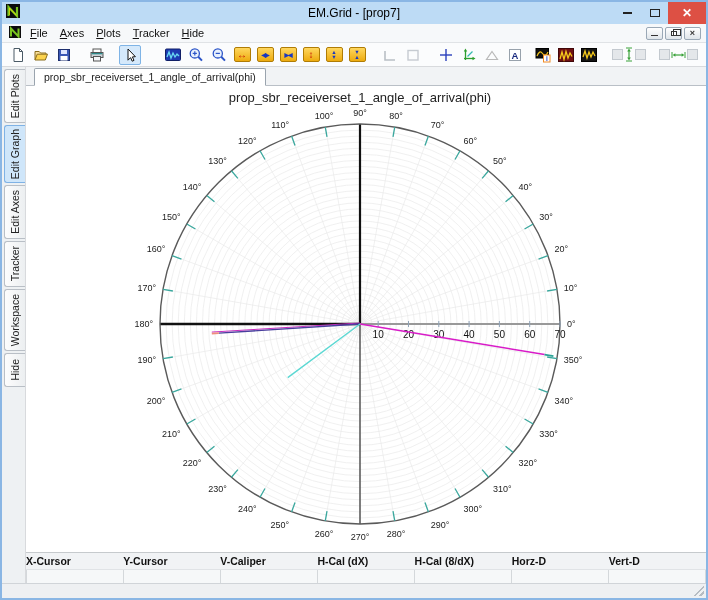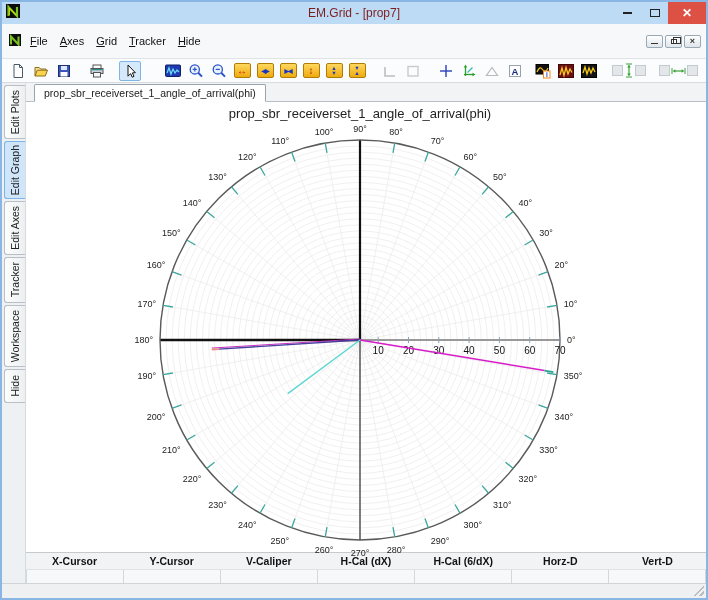--- a/index.html
+++ b/index.html
@@ -5,29 +5,29 @@
   * { box-sizing: border-box; margin: 0; padding: 0; }
   html,body { width:708px; height:600px; }
   body { font-family:"Liberation Sans", sans-serif; background:#e8e8e8; overflow:hidden; }
 
   .window { width:708px; height:600px; border:2px solid #8ab6e4; box-shadow: inset 0 0 0 1px #d9e9f9;
             background:#f0f0f0; display:flex; flex-direction:column; }
 
   
   .titlebar { flex:0 0 22px; background:#bddbf5; display:flex; align-items:center; position:relative; }
   .app-icon { margin-left:4px; flex:0 0 auto; }
-  .title-text { position:absolute; left:0; right:0; text-align:center; font-size:12px; color:#7f1d1d; pointer-events:none; }
+  .title-text { position:absolute; left:0; right:0; text-align:center; font-size:12px; color:#000000; pointer-events:none; }
   .tb-controls { margin-left:auto; display:flex; height:100%; }
   .cap-btn { width:27px; display:flex; align-items:center; justify-content:center; }
   .glyph-min { width:9px; height:2px; background:#222; }
   .glyph-max { width:10px; height:8px; border:1.5px solid #222; background:transparent; }
   .cap-close { width:38px; background:#dd5044; color:#fff; font-size:12px; font-weight:bold; }
 
   
-  .menubar { flex:0 0 17px; background:#f6f8fa; border-bottom:1px solid #e0e3e6; display:flex; align-items:center; padding:8px 3px; }
+  .menubar { flex:0 0 17px; background:#f6f8fa; border-bottom:1px solid #e0e3e6; display:flex; align-items:center; padding:0 3px; }
   .menu-item { display:inline-block; padding:1px 6px; font-size:11px; color:#111; }
   .menu-item::first-letter { text-decoration:underline; }
   .mdi-controls { margin-left:auto; display:flex; gap:2px; padding-right:2px; }
   .sm-btn { width:17px; height:13px; border:1px solid #9aa8b6; background:linear-gradient(#ffffff,#dfe5ea);
             display:flex; align-items:center; justify-content:center; border-radius:2px; color:#333; }
   .g-minbar { width:7px; height:1.5px; background:#333; margin-top:5px; }
   .g-restore { width:6px; height:5px; border:1px solid #333; background:#fff; position:relative; }
   .g-restore::before { content:""; position:absolute; left:1.5px; top:-3px; width:6px; height:5px; border:1px solid #333; }
   .g-x { font-size:9px; line-height:1; color:#333; font-weight:bold; }
 
@@ -57,21 +57,21 @@
   .doc-tabrow { flex:0 0 19px; background:#f1f3f5; border-bottom:1px solid #b9bfc6; display:flex; align-items:flex-end; padding-left:8px; }
   .doc-tab { height:18px; margin-bottom:-1px; background:#fff; border:1px solid #9aa4ae; border-bottom:1px solid #fff;
              border-radius:2px 2px 0 0; padding:0 9px; font-size:10.5px; display:flex; align-items:center; color:#222; }
   .canvas { flex:1; position:relative; background:#fff; }
   .canvas svg { position:absolute; left:0; top:0; }
   svg text { font-family:"Liberation Sans", sans-serif; }
 
   
   .tracker { flex:0 0 31px; border-top:1px solid #c6cacd; background:#f1f3f5; display:flex; flex-direction:column; }
   .tr-head { height:16px; display:flex; align-items:center; }
-  .tr-head .cell { flex:1; text-align:center; font-size:10.5px; font-weight:bold; color:#111; }
+  .tr-head .cell { flex:1; text-align:left; font-size:10.5px; font-weight:bold; color:#111; }
   .tr-vals { flex:1; display:flex; border-top:1px solid #e0e3e6; }
   .tr-vals .cell { flex:1; border-right:1px solid #d4d8db; background:#f6f8f9; font-size:10px; }
   .tr-vals .cell:first-child { border-left:1px solid #d4d8db; }
 
   
   .statusbar { flex:0 0 15px; background:#eef0f2; border-top:1px solid #d0d4d8; position:relative; }
   .grip { position:absolute; right:2px; bottom:2px; width:11px; height:11px;
           background:repeating-linear-gradient(135deg,#b6bcc2 0 1.5px,transparent 1.5px 4px);
           clip-path:polygon(100% 0,100% 100%,0 100%); }
 </style>
@@ -104,21 +104,21 @@
 
   <div class="menubar">
     <span class="app-icon" style="margin-right:3px">
       <svg width="12" height="12">
           <rect width="12" height="12" fill="#0c0c0c"></rect>
           <path d="M2 10.5 L2 2.5 L9.5 10.5 L9.5 2.5" fill="none" stroke="#7ac420" stroke-width="2"></path>
         </svg>
     </span>
     <span class="menu-item">File</span>
     <span class="menu-item">Axes</span>
-    <span class="menu-item">Grid</span>
+    <span class="menu-item">Plots</span>
     <span class="menu-item">Tracker</span>
     <span class="menu-item">Hide</span>
     <span class="mdi-controls">
       <span class="sm-btn">
           <span class="g-minbar"></span>
         </span>
       <span class="sm-btn">
           <span class="g-restore"></span>
         </span>
       <span class="sm-btn">
@@ -502,21 +502,21 @@
             <text x="334" y="16" text-anchor="middle" font-size="13" fill="#222">prop_sbr_receiverset_1_angle_of_arrival(phi)</text>
           </svg>
       </div>
 
       <div class="tracker">
         <div class="tr-head">
           <span class="cell">X-Cursor</span>
           <span class="cell">Y-Cursor</span>
           <span class="cell">V-Caliper</span>
           <span class="cell">H-Cal (dX)</span>
-          <span class="cell">H-Cal (6/dX)</span>
+          <span class="cell">H-Cal (8/dX)</span>
           <span class="cell">Horz-D</span>
           <span class="cell">Vert-D</span>
         </div>
         <div class="tr-vals">
           <span class="cell"></span>
           <span class="cell"></span>
           <span class="cell"></span>
           <span class="cell"></span>
           <span class="cell"></span>
           <span class="cell"></span>

